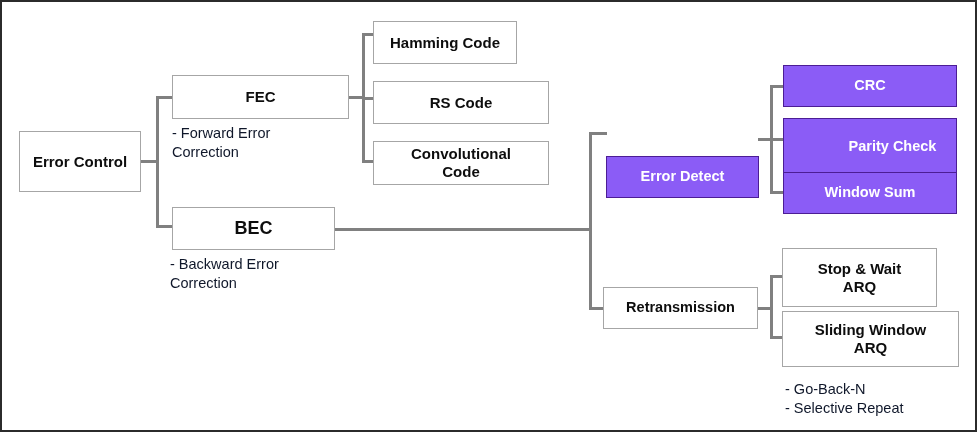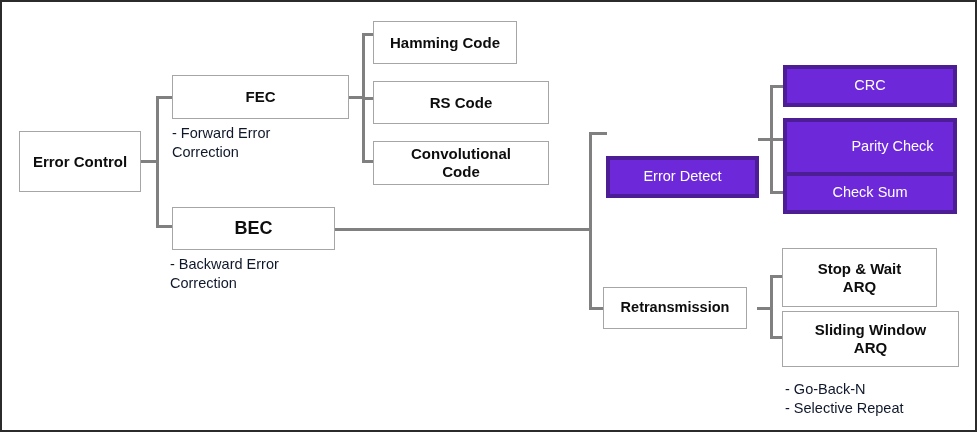--- a/index.html
+++ b/index.html
@@ -29,24 +29,24 @@
     line-height: 1.18;
     z-index: 3;
   }
   .node-white {
     background: #ffffff;
     border: 1px solid #a6a6a6;
     color: #0d0d0d;
     font-weight: bold;
   }
   .node-blue {
-    background: #6d28d9;
-    border: 4px solid #4c1d95;
+    background: #8b5cf6;
+    border: 1px solid #4c1d95;
     color: #ffffff;
-    font-weight: normal;
+    font-weight: bold;
   }
   .note {
     position: absolute;
     color: #0f172a;
     font-weight: normal;
     line-height: 1.32;
     text-align: left;
     white-space: pre-line;
     z-index: 2;
   }
@@ -103,27 +103,27 @@
 Correction</div>
 
   <div class="node node-white" style="left:371px; top:19px; width:144px; height:43px; font-size:15px;">Hamming Code</div>
 
   <div class="node node-white" style="left:371px; top:79px; width:176px; height:43px; font-size:15px;">RS Code</div>
 
   <div class="node node-white" style="left:371px; top:139px; width:176px; height:44px; font-size:15px; padding:16px 26px;">Convolutional Code</div>
 
   <div class="node node-blue" style="left:604px; top:116px; width:153px; height:42px; font-size:14.5px;margin-top:38px;">Error Detect</div>
 
-  <div class="node node-white" style="left:601px; top:285px; width:144px; height:42px; font-size:14.5px;">Retransmission</div>
+  <div class="node node-white" style="left:601px; top:285px; width:155px; height:42px; font-size:14.5px;">Retransmission</div>
 
   <div class="node node-blue" style="left:781px; top:63px; width:174px; height:42px; font-size:14.5px;">CRC</div>
 
   <div class="node node-blue" style="left:781px; top:116px; width:174px; height:58px; font-size:14.5px;padding-left:45px;">Parity Check</div>
 
-  <div class="node node-blue" style="left:781px; top:170px; width:174px; height:42px; font-size:14.5px;">Check Sum</div>
+  <div class="node node-blue" style="left:781px; top:170px; width:174px; height:42px; font-size:14.5px;">Window Sum</div>
 
   <div class="node node-white" style="left:780px; top:246px; width:155px; height:59px; font-size:15px; padding:0 30px;">Stop &amp; Wait ARQ</div>
 
   <div class="node node-white" style="left:780px; top:309px; width:177px; height:56px; font-size:15px; padding:0 14px;">Sliding Window ARQ</div>
 
   <div class="note" style="left:783px; top:369px; width:190px; font-size:14.5px;margin-top:9px;">- Go-Back-N
 - Selective Repeat</div>
 
 </div>
 

